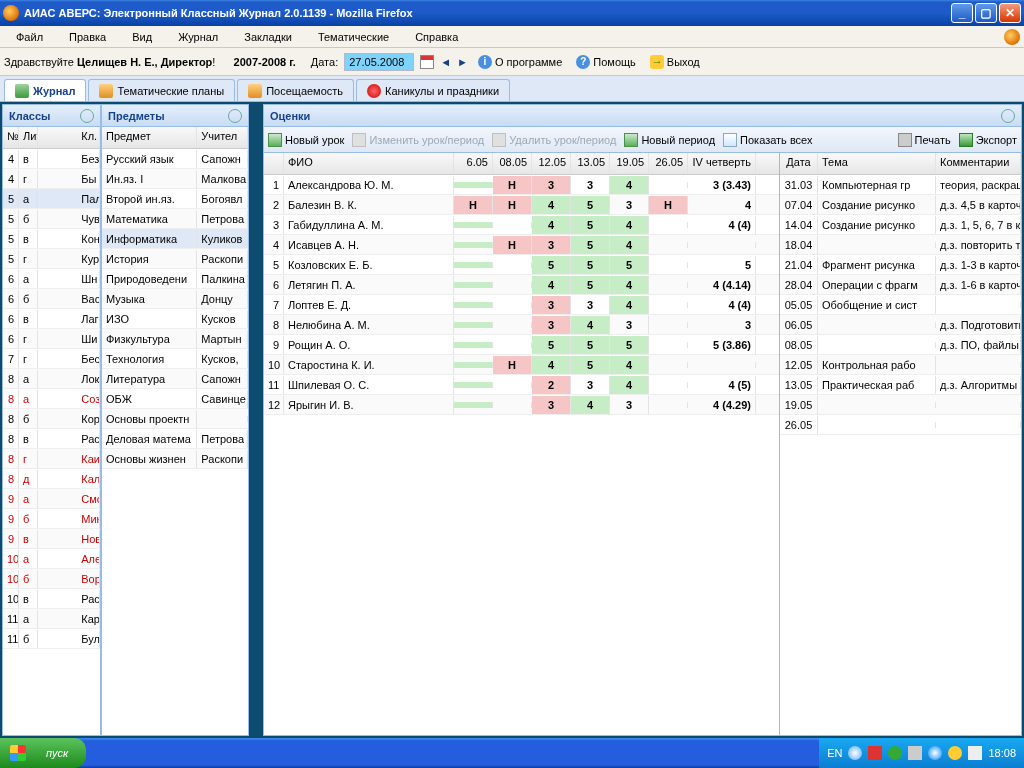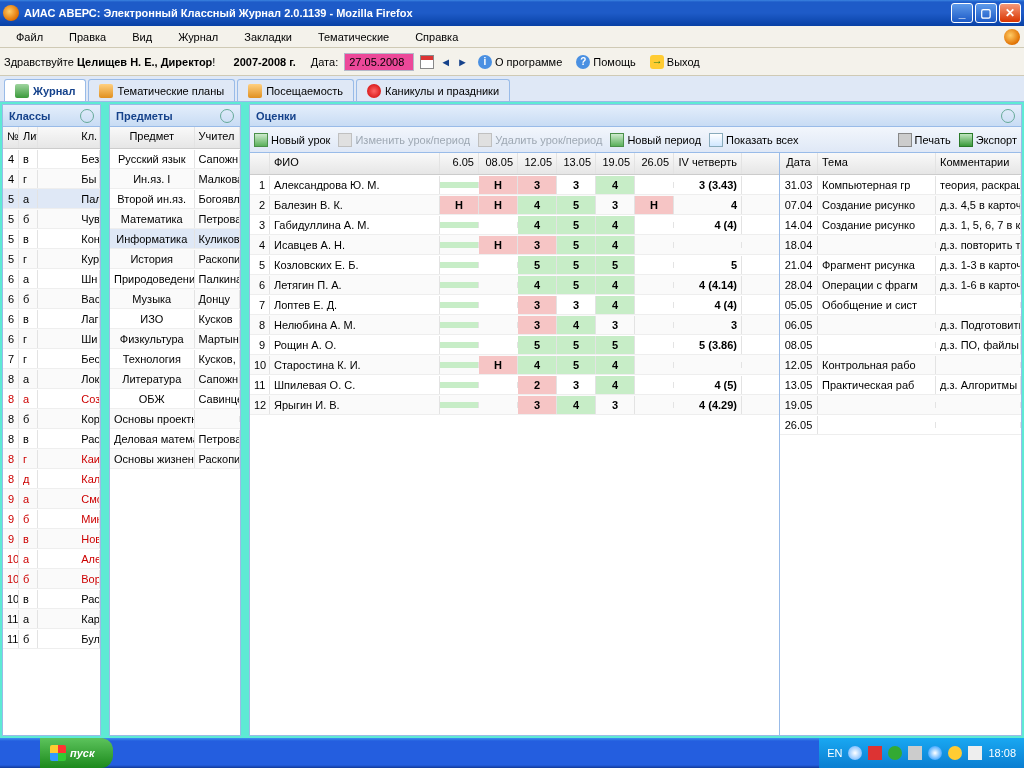--- a/index.html
+++ b/index.html
@@ -10,34 +10,34 @@
 .win-btns { display: flex; gap: 2px; }
 .win-btn { width: 22px; height: 20px; border: 1px solid #fff; border-radius: 3px; display: flex; align-items: center; justify-content: center; color: #fff; font-weight: bold; font-size: 12px; }
 .win-min { background: linear-gradient(#5f9bea, #1c5ac6); }
 .win-max { background: linear-gradient(#5f9bea, #1c5ac6); }
 .win-close { background: linear-gradient(#f59a7a, #d93400); }
 .menu { height: 22px; background: #f4f2eb; border-bottom: 1px solid #cfcab5; display: flex; align-items: center; padding: 0 4px; gap: 2px; }
 .menu span { padding: 2px 6px; cursor: default; }
 .menu .spacer { flex: 1; }
 .menu .ff-icon-small { width: 16px; height: 16px; background: radial-gradient(circle at 40% 40%, #ffcc66, #e07000 70%, #6a2a00); border-radius: 50%; }
 .toolbar { height: 28px; background: #f4f2eb; border-bottom: 1px solid #cfcab5; display: flex; align-items: center; padding: 0 4px; gap: 6px; }
-.toolbar .date-input { border: 1px solid #b5b8c8; background: #ec4899; padding: 2px 4px; width: 70px; }
+.toolbar .date-input { border: 1px solid #b5b8c8; background: #7dd3fc; padding: 2px 4px; width: 70px; }
 .tb-btn { display: flex; align-items: center; gap: 3px; padding: 2px 4px; cursor: default; }
 .ic { width: 14px; height: 14px; display: inline-block; }
 .ic-cal { background: #fff; border: 1px solid #888; position: relative; }
 .ic-cal::before { content: ""; position: absolute; top: 0; left: 0; right: 0; height: 4px; background: #d33; }
 .ic-info { border-radius: 50%; background: #4a90e2; color: #fff; text-align: center; line-height: 14px; font-weight: bold; font-size: 10px; }
 .ic-help { border-radius: 50%; background: #4a90e2; color: #fff; text-align: center; line-height: 14px; font-weight: bold; font-size: 10px; }
 .ic-exit { background: #ffcc33; border-radius: 3px; position: relative; }
 .ic-exit::after { content: "→"; position: absolute; left: 2px; top: -1px; color: #1a7a1a; font-size: 11px; font-weight: bold; }
 .tabs { height: 26px; background: #dfe8f6; border-bottom: 1px solid #99bbe8; display: flex; align-items: flex-end; padding: 0 4px; gap: 2px; }
 .tab { height: 22px; padding: 0 10px; display: flex; align-items: center; gap: 4px; background: #dfe8f6; border: 1px solid #99bbe8; border-bottom: none; border-radius: 3px 3px 0 0; cursor: default; }
 .tab.active { background: #fff; font-weight: bold; color: #15428b; }
 .tab-ic { width: 14px; height: 14px; border-radius: 2px; }
-.content { display: flex; height: calc(100% - 26px - 22px - 28px - 26px - 30px); background: #5eead4; padding: 2px; gap: 8px; }
+.content { display: flex; height: calc(100% - 26px - 22px - 28px - 26px - 30px); background: #0c4a6e; padding: 2px; gap: 0; }
 .panel { background: #fff; border: 1px solid #99bbe8; display: flex; flex-direction: column; }
 .panel-hd { height: 22px; background: linear-gradient(#e4eefb, #c8dcf4); border-bottom: 1px solid #99bbe8; display: flex; align-items: center; padding: 0 6px; color: #15428b; font-weight: bold; }
 .panel-hd .sp { flex: 1; }
 .panel-hd .refresh { width: 14px; height: 14px; border: 1px solid #6a9; border-radius: 50%; position: relative; cursor: default; }
 .panel-tb { height: 26px; background: linear-gradient(#f2f6fc, #dfe8f6); border-bottom: 1px solid #99bbe8; display: flex; align-items: center; padding: 0 4px; gap: 8px; }
 .ptb-btn { display: flex; align-items: center; gap: 3px; cursor: default; }
 .ptb-btn.dis { color: #9ea8b3; }
 .grid-hd { height: 22px; background: linear-gradient(#f9f9f9, #e6e6e6); border-bottom: 1px solid #ccc; display: flex; }
 .grid-hd > div, .row > div { border-right: 1px solid #e3e3e3; padding: 3px 4px; overflow: hidden; white-space: nowrap; }
 .grid-body { flex: 1; overflow: hidden; }
@@ -48,37 +48,37 @@
 .cell-g { background: #c7edc7 !important; }
 .cell-r { background: #f6c5c5 !important; }
 .tr { text-align: right; }
 .tc { text-align: center; }
 
 .p-classes { width: 99px; }
 .p-classes .c-no { width: 25px; }
 .p-classes .c-lit { width: 32px; }
 .p-classes .c-ruk { width: 40px; margin-left: 39px; }
 
-.p-subjects { width: 132px; }
-.p-subjects .c-subj { width: 98px; text-align: center; }
+.p-subjects { width: 148px; }
+.p-subjects .c-subj { width: 98px; }
 .p-subjects .c-teach { width: 52px; }
 
-.p-grades { flex: 1; display: flex; flex-direction: column; }
+.p-grades { flex: 1; display: flex; flex-direction: column; margin-left: 14px; }
 .grades-split { flex: 1; display: flex; overflow: hidden; }
 .gs-left { flex: 1; border-right: 1px solid #99bbe8; display: flex; flex-direction: column; }
 .gs-right { width: 241px; display: flex; flex-direction: column; }
 .gs-left .c-idx { width: 20px; }
 .gs-left .c-fio { width: 170px; }
 .gs-left .c-d { width: 39px; }
 .gs-left .c-iv { width: 68px; }
 .gs-right .c-date { width: 38px; text-align: center; }
 .gs-right .c-topic { width: 118px; }
 .gs-right .c-comm { width: 85px; }
 .taskbar { height: 30px; background: linear-gradient(to bottom, #3d90f0 0%, #245edf 10%, #245edf 90%, #123a9a 100%); display: flex; align-items: center; }
-.start { height: 100%; padding: 0 18px 0 10px; background: linear-gradient(to bottom, #5cc35c, #1c8a1c); color: #fff; font-weight: bold; font-style: italic; display: flex; align-items: center; gap: 4px; border-radius: 0 12px 12px 0; font-size: 13px; margin-left: 40px; }
+.start { height: 100%; padding: 0 18px 0 10px; background: linear-gradient(to bottom, #5cc35c, #1c8a1c); color: #fff; font-weight: normal; font-style: italic; display: flex; align-items: center; gap: 20px; border-radius: 0 12px 12px 0; font-size: 13px; }
 .task-btn { height: 24px; margin-left: 6px; background: #3c74d6; border: 1px solid #2458b8; border-radius: 2px; display: flex; align-items: center; gap: 4px; padding: 0 8px; color: #fff; }
 .tray { margin-left: auto; height: 100%; background: linear-gradient(to bottom, #19a8f2, #0b7ed1); display: flex; align-items: center; padding: 0 8px; gap: 6px; color: #fff; }
 .tray .tic { width: 14px; height: 14px; }
 </style>
 </head>
 <body>
 
 <div class="titlebar">
   <div class="ff-icon"></div>
   <div class="title">АИАС АВЕРС: Электронный Классный Журнал 2.0.1139 - Mozilla Firefox</div>

